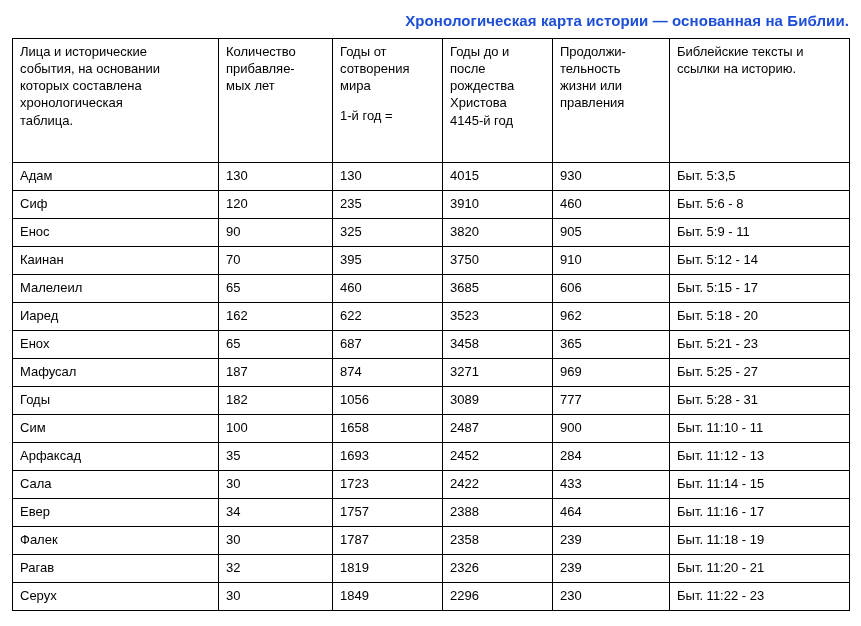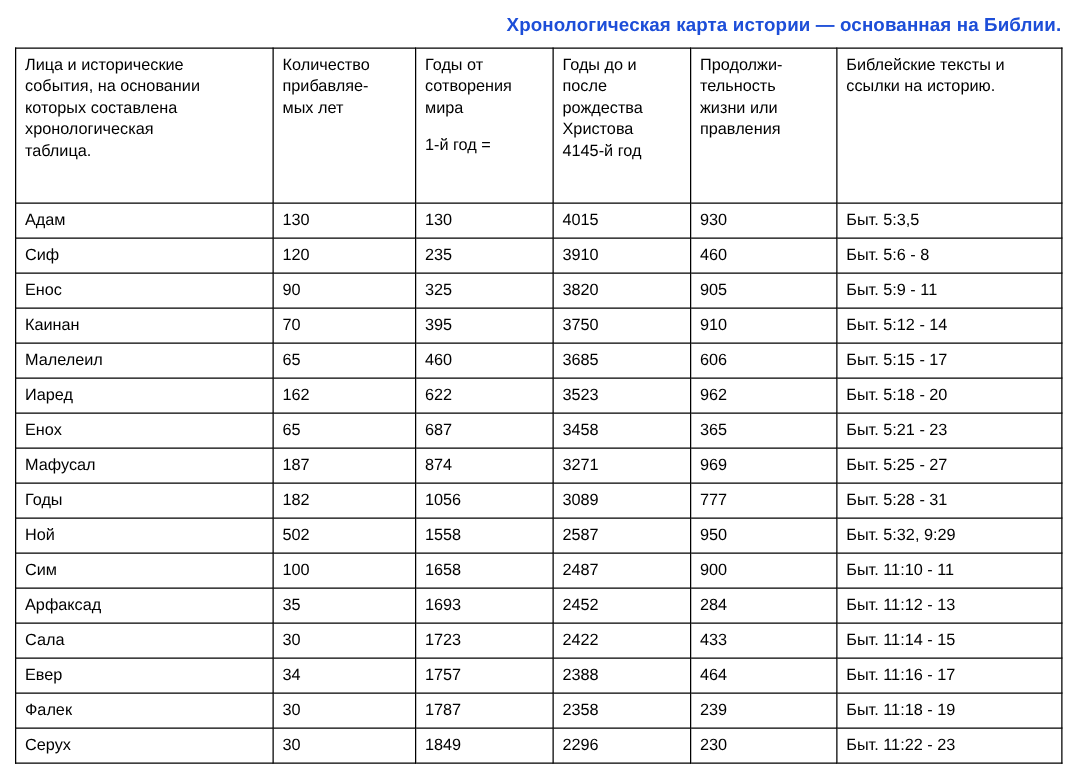--- a/index.html
+++ b/index.html
@@ -186,28 +186,20 @@
         </tr>
         <tr>
           <td>Годы</td>
           <td>182</td>
           <td>1056</td>
           <td>3089</td>
           <td>777</td>
           <td>Быт. 5:28 - 31</td>
         </tr>
         <tr>
-          <td>Ной</td>
-          <td>502</td>
-          <td>1558</td>
-          <td>2587</td>
-          <td>950</td>
-          <td>Быт. 5:32, 9:29</td>
-        </tr>
-        <tr>
           <td>Сим</td>
           <td>100</td>
           <td>1658</td>
           <td>2487</td>
           <td>900</td>
           <td>Быт. 11:10 - 11</td>
         </tr>
         <tr>
           <td>Арфаксад</td>
           <td>35</td>
@@ -234,20 +226,28 @@
         </tr>
         <tr>
           <td>Фалек</td>
           <td>30</td>
           <td>1787</td>
           <td>2358</td>
           <td>239</td>
           <td>Быт. 11:18 - 19</td>
         </tr>
         <tr>
+          <td>Рагав</td>
+          <td>32</td>
+          <td>1819</td>
+          <td>2326</td>
+          <td>239</td>
+          <td>Быт. 11:20 - 21</td>
+        </tr>
+        <tr>
           <td>Серух</td>
           <td>30</td>
           <td>1849</td>
           <td>2296</td>
           <td>230</td>
           <td>Быт. 11:22 - 23</td>
         </tr>
       </tbody>
   </table>
 

